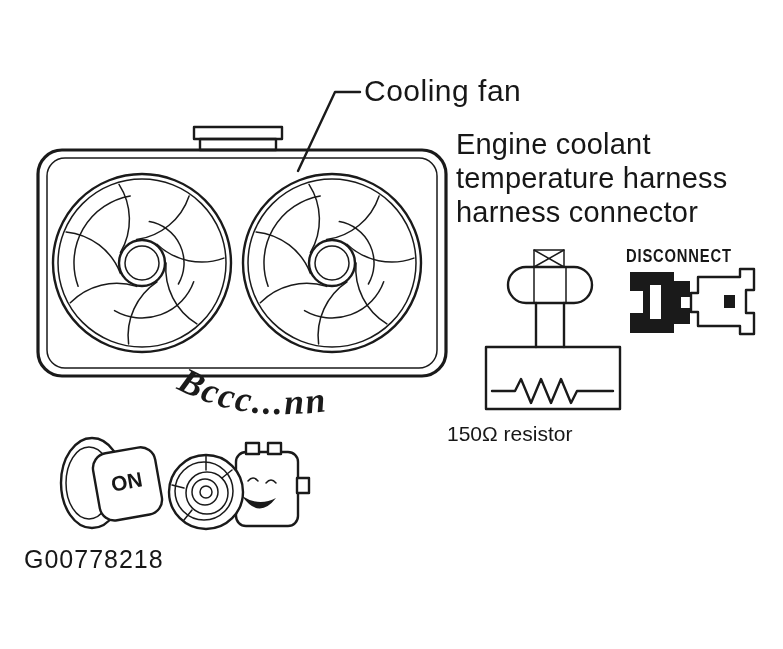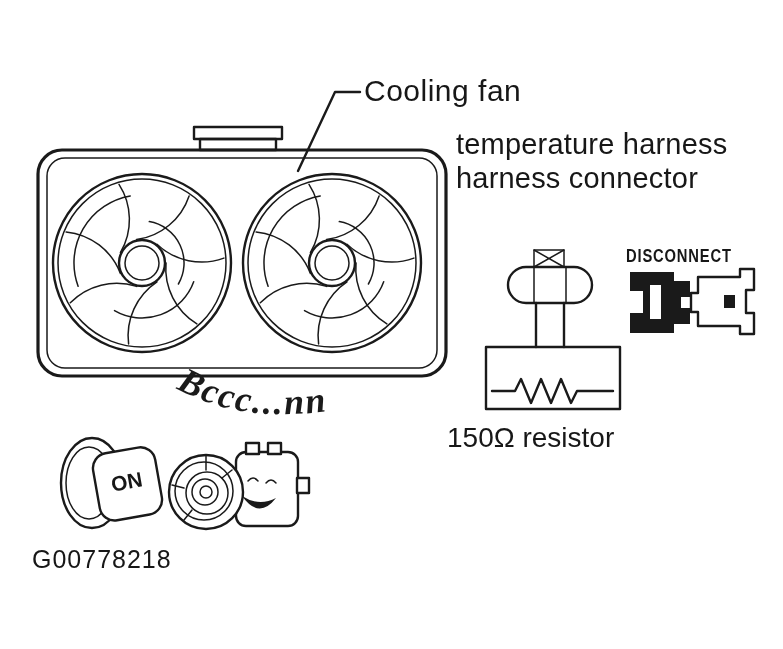--- a/index.html
+++ b/index.html
@@ -3,22 +3,22 @@
 <meta charset="utf-8">
 <style>
   html,body{margin:0;padding:0;background:#ffffff;}
   .canvas{position:relative;width:783px;height:649px;background:#fff;
           font-family:"Liberation Sans",sans-serif;color:#171717;overflow:hidden;}
   .lbl{position:absolute;white-space:nowrap;}
   .cooling{left:364px;top:74px;font-size:30px;letter-spacing:.5px;text-align:center;}
   .sensorblk{left:456px;top:127px;font-size:29px;line-height:34px;letter-spacing:.2px;}
   .disc{left:626px;top:246px;font-size:18px;font-weight:bold;
         transform:scaleX(.82);transform-origin:left top;letter-spacing:1px;}
-  .res{left:447px;top:422px;font-size:28px;}
-  .figid{left:32px;top:545px;font-size:25px;letter-spacing:1px;}
+  .res{left:447px;top:422px;font-size:21px;}
+  .figid{left:24px;top:545px;font-size:25px;letter-spacing:1px;}
   .keyon{left:111px;top:470px;font-size:21px;font-weight:bold;transform:rotate(-10deg);}
   svg.art{position:absolute;left:0;top:0;}
   .stroke{fill:none;stroke:#1a1a1a;stroke-width:2.4;stroke-linecap:round;stroke-linejoin:round;}
   .thin{stroke-width:1.5;}
   .thick{stroke-width:3.2;}
   .fillink{fill:#1a1a1a;stroke:none;}
   .whitefill{fill:#fff;stroke:none;}
   .outlined{fill:#fff;stroke:#1a1a1a;stroke-width:2.4;stroke-linejoin:round;stroke-linecap:round;}
   .soundtext{font-family:"Liberation Serif",serif;font-style:italic;font-weight:bold;
              font-size:36px;fill:#1a1a1a;letter-spacing:2px;}
@@ -103,20 +103,21 @@
     </g>
 
     <text class="soundtext">
       <textPath href="#soundpath">Bccc...nn</textPath>
     </text>
   </svg>
 
   <div class="lbl cooling">Cooling fan</div>
 
   <div class="lbl sensorblk">
+    <div>Engine coolant</div>
     <div>temperature harness</div>
     <div>harness connector</div>
   </div>
 
   <div class="lbl disc">DISCONNECT</div>
 
   <div class="lbl res">150Ω resistor</div>
 
   <div class="lbl keyon">ON</div>
 

